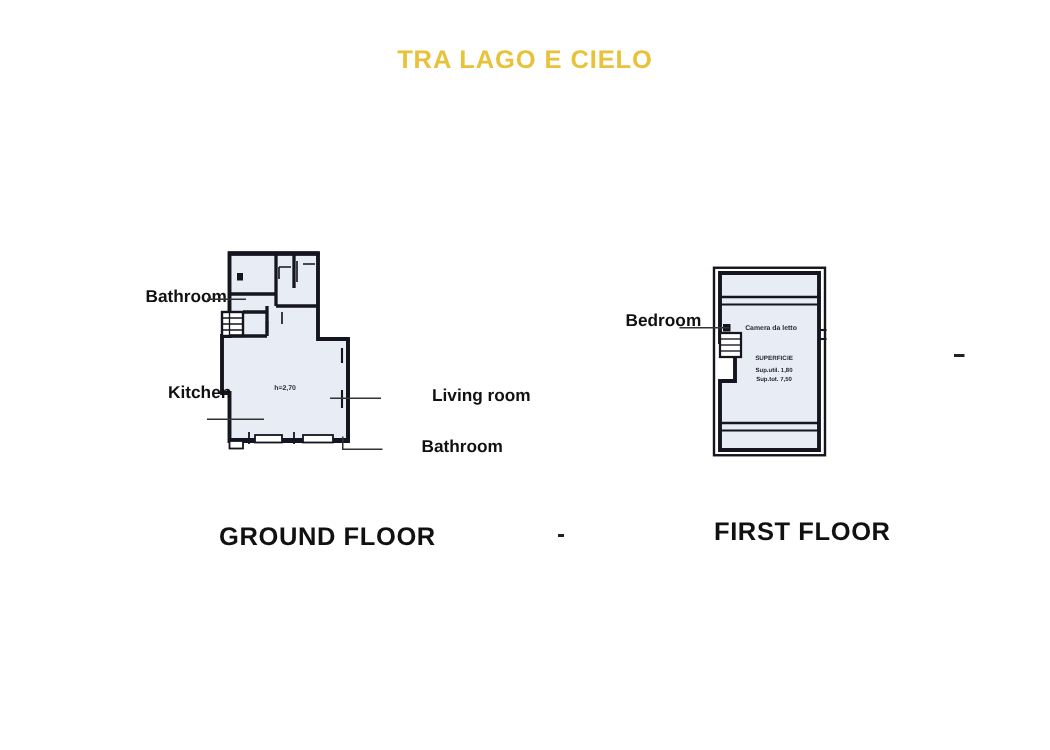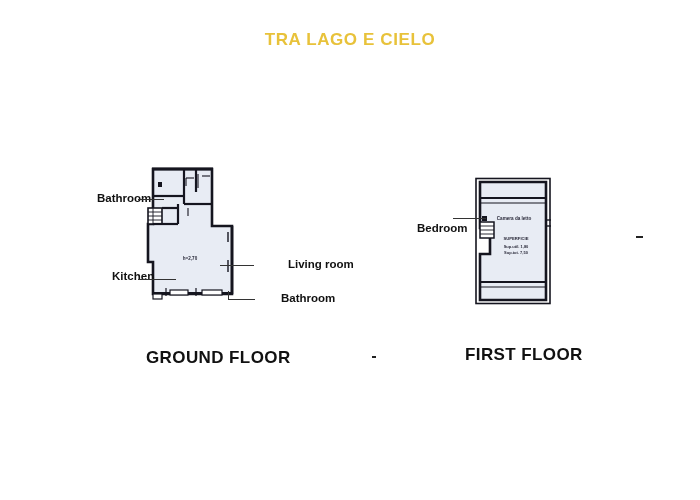--- a/index.html
+++ b/index.html
@@ -149,32 +149,32 @@
 
     <text class="micro" x="48" y="44" font-size="4.6" font-weight="bold" text-anchor="middle">Camera da letto</text>
     <text class="micro" x="50" y="64" font-size="4.2" font-weight="bold" text-anchor="middle">SUPERFICIE</text>
     <text class="micro" x="50" y="72" font-size="4.0" font-weight="bold" text-anchor="middle">Sup.util. 1,80</text>
     <text class="micro" x="50" y="78" font-size="4.0" font-weight="bold" text-anchor="middle">Sup.tot. 7,50</text>
   </svg>
 
   <div class="label" style="left:73px; top:192px;">Bathroom</div>
   <div class="leader" style="left:138px; top:199px; width:26px;"></div>
 
-  <div class="label" style="left:88px; top:270px;text-align:right;">Kitchen</div>
+  <div class="label" style="left:88px; top:256px;text-align:right;">Kitchen</div>
   <div class="leader" style="left:138px; top:279px; width:38px;"></div>
 
   <div class="label" style="left:264px; top:258px;">Living room</div>
   <div class="leader" style="left:220px; top:265px; width:34px;"></div>
 
   <div class="label" style="left:257px; top:292px;">Bathroom</div>
   <div class="leader" style="left:228px; top:299px; width:27px;"></div>
   <div class="leader" style="left:228px; top:291px; width:1px; height:9px;"></div>
 
-  <div class="label" style="left:393px; top:222px;">Bedroom</div>
+  <div class="label" style="left:393px; top:208px;">Bedroom</div>
   <div class="leader" style="left:453px; top:218px; width:33px;"></div>
 
   <div class="caption" style="left:146px; top:348px;">GROUND FLOOR</div>
-  <div class="caption" style="left:465px; top:345px;">FIRST FLOOR</div>
+  <div class="caption" style="left:476px; top:345px;">FIRST FLOOR</div>
 
   <div class="stray" style="left:636px; top:236px; width:7px; height:2px;"></div>
   <div class="stray" style="left:372px; top:356px; width:4px; height:2px;"></div>
 
 </div>
 
 </body></html>

